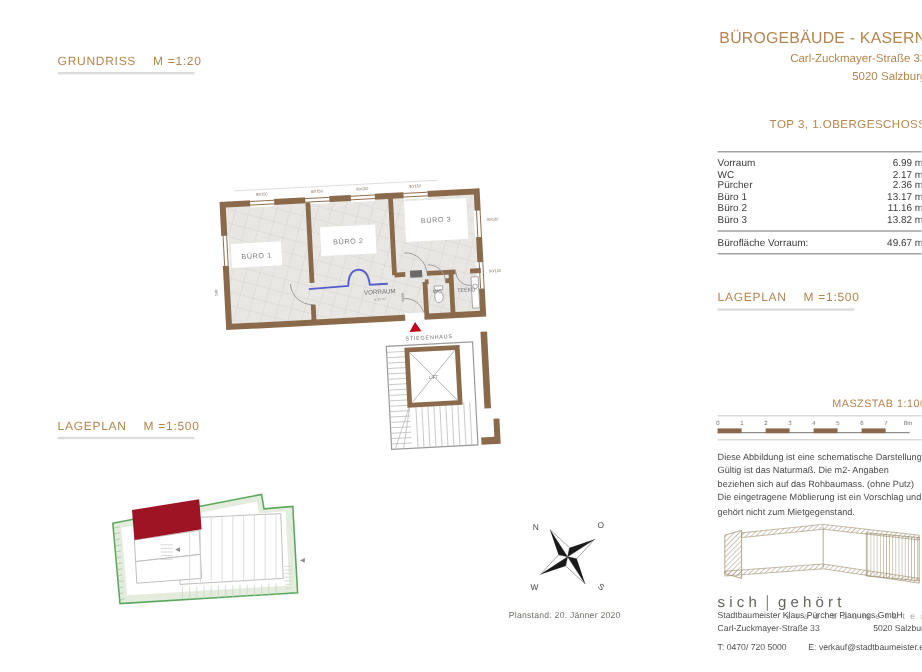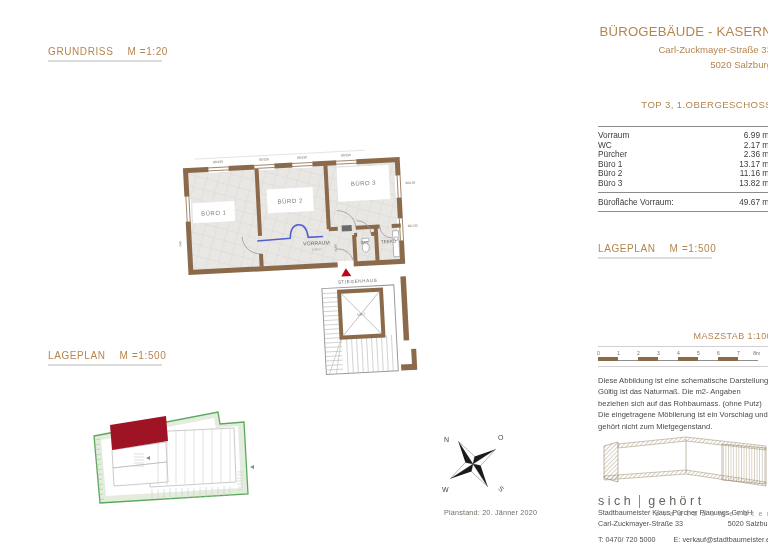--- a/index.html
+++ b/index.html
@@ -31,21 +31,21 @@
   .disclaimer{position:absolute;left:598px;top:375px;width:176px;font-size:7.6px;color:#4a4a4a;
               line-height:1.5;white-space:pre-line;}
   .logo-block{position:absolute;left:598px;top:436px;width:176px;}
   .logo-name{display:flex;align-items:center;font-size:12.5px;color:#63635c;
              letter-spacing:3.5px;margin-top:2px;}
   .logo-div{width:1px;height:13px;background:#8b8b84;margin:0 8px 0 5px;}
   .logo-sub{margin-top:2px;text-align:right;font-size:7px;color:#9a9a93;letter-spacing:4.6px;}
   .contact{position:absolute;left:598px;top:508px;width:176px;font-size:7.2px;color:#4f4f4f;line-height:1.35;}
   .contact .l2{display:flex;justify-content:space-between;margin-top:1px;}
   .contact .l3{display:flex;justify-content:space-between;margin-top:7px;}
-  .planstand{position:absolute;left:444px;top:508px;width:140px;font-size:7.2px;color:#6e6e66;letter-spacing:.2px;}
+  .planstand{position:absolute;left:424px;top:508px;width:140px;font-size:7.2px;color:#6e6e66;letter-spacing:.2px;}
   svg text{font-family:"Liberation Sans", sans-serif;}
 </style>
 </head>
 <body>
 
 <div class="sec-head" style="left:48px;top:46px;width:114px;">
   <span>GRUNDRISS</span>
   <span>M =1:20</span>
 </div>
 

